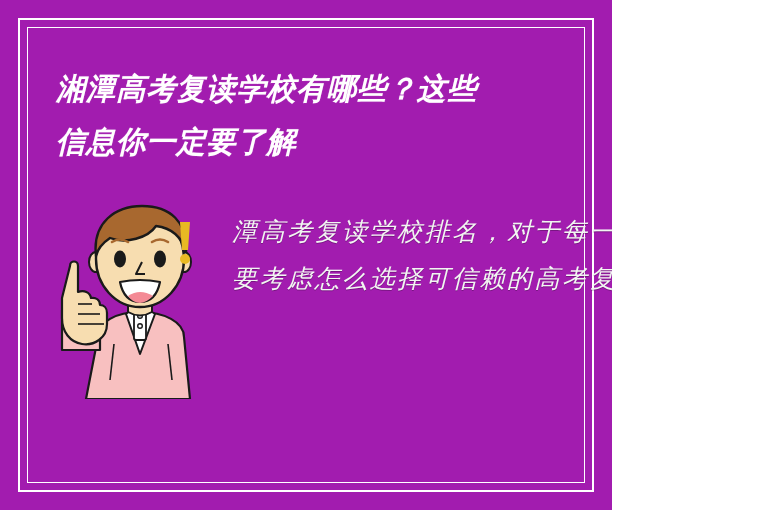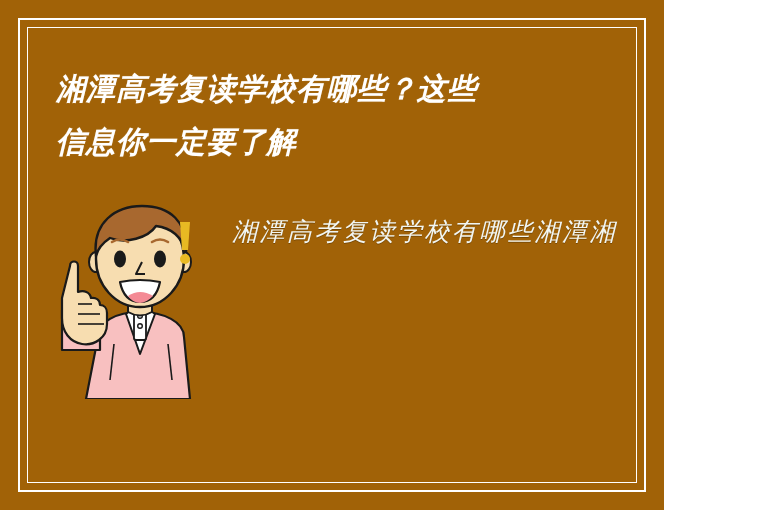--- a/index.html
+++ b/index.html
@@ -2,23 +2,23 @@
 <html><head>
 <meta charset="utf-8">
 <style>
   html, body {
     margin: 0;
     padding: 0;
     background: #ffffff;
   }
   #canvas {
     position: relative;
-    width: 664px;
+    width: 612px;
     height: 510px;
-    background: #a16207;
+    background: #a21caf;
     overflow: hidden;
     font-family: "Liberation Sans", "DejaVu Sans", sans-serif;
   }
   
   .frame-outer {
     position: absolute;
     left: 18px;
     top: 18px;
     right: 18px;
     bottom: 18px;
@@ -154,16 +154,17 @@
       </g>
 
       <g>
         <path d="M120 18 L130 18 L128 46 L122 46 Z" fill="#e8b923"></path>
         <circle cx="125" cy="55" r="5" fill="#e8b923"></circle>
       </g>
     </svg>
   </div>
 
   <div class="body-block">
-    <div class="body-line">湘潭高考复读学校有哪些湘潭湘</div>
+    <div class="body-line">潭高考复读学校排名，对于每一</div>
+    <div class="body-line">要考虑怎么选择可信赖的高考复</div>
   </div>
 
 </div>
 
 </body></html>

